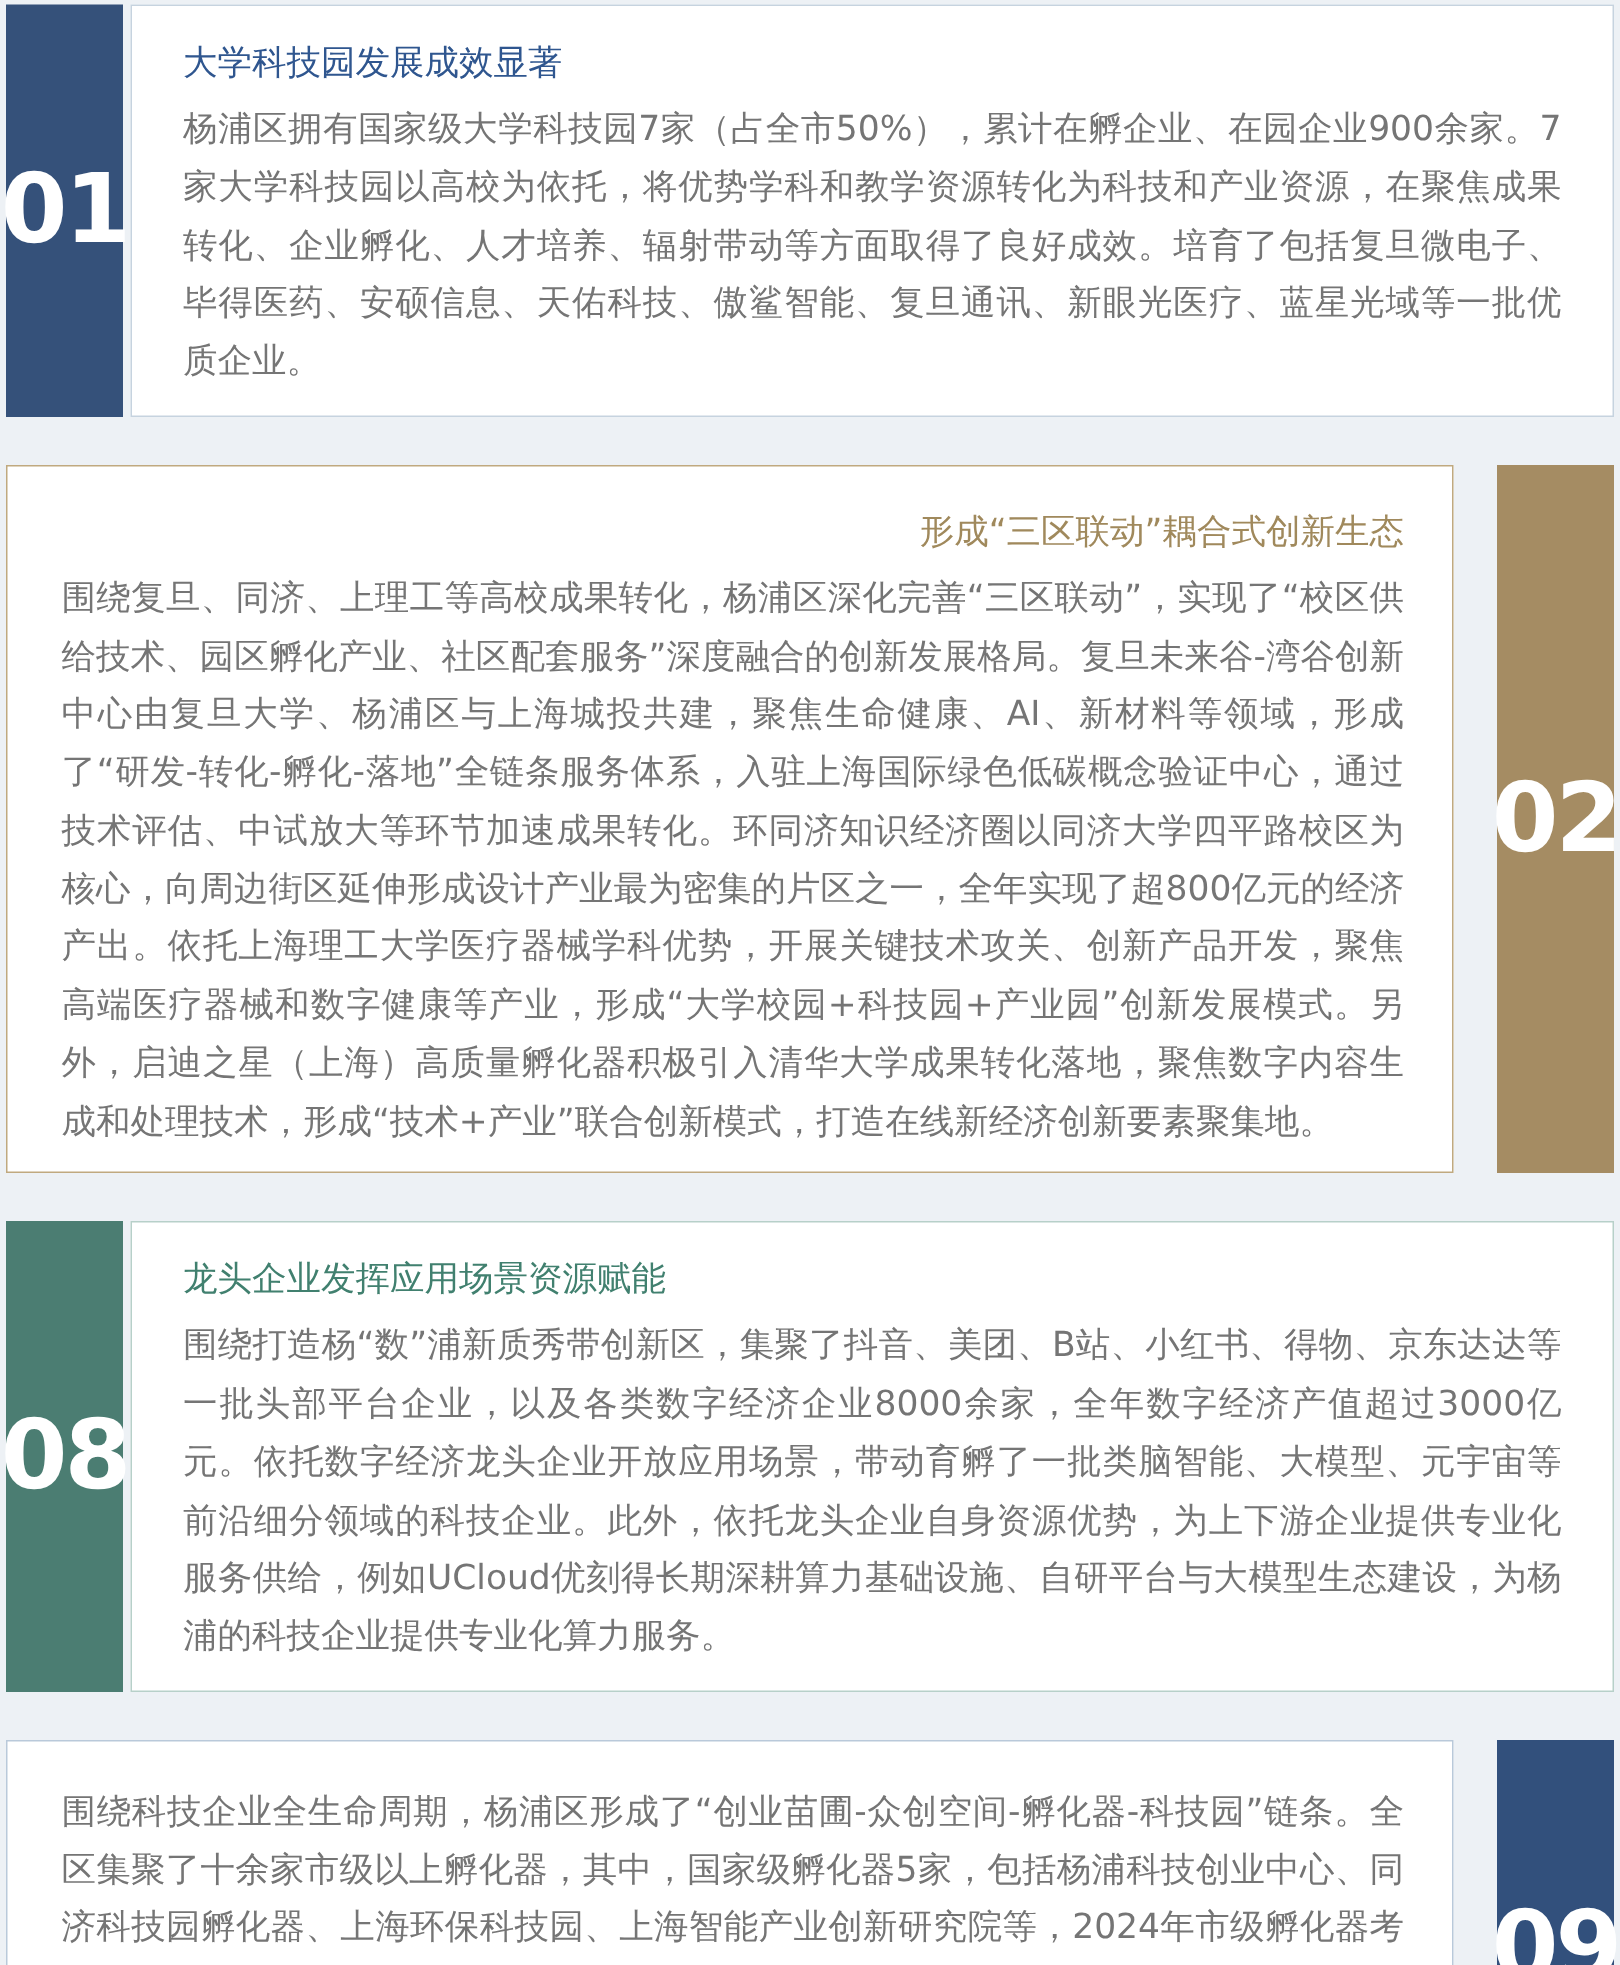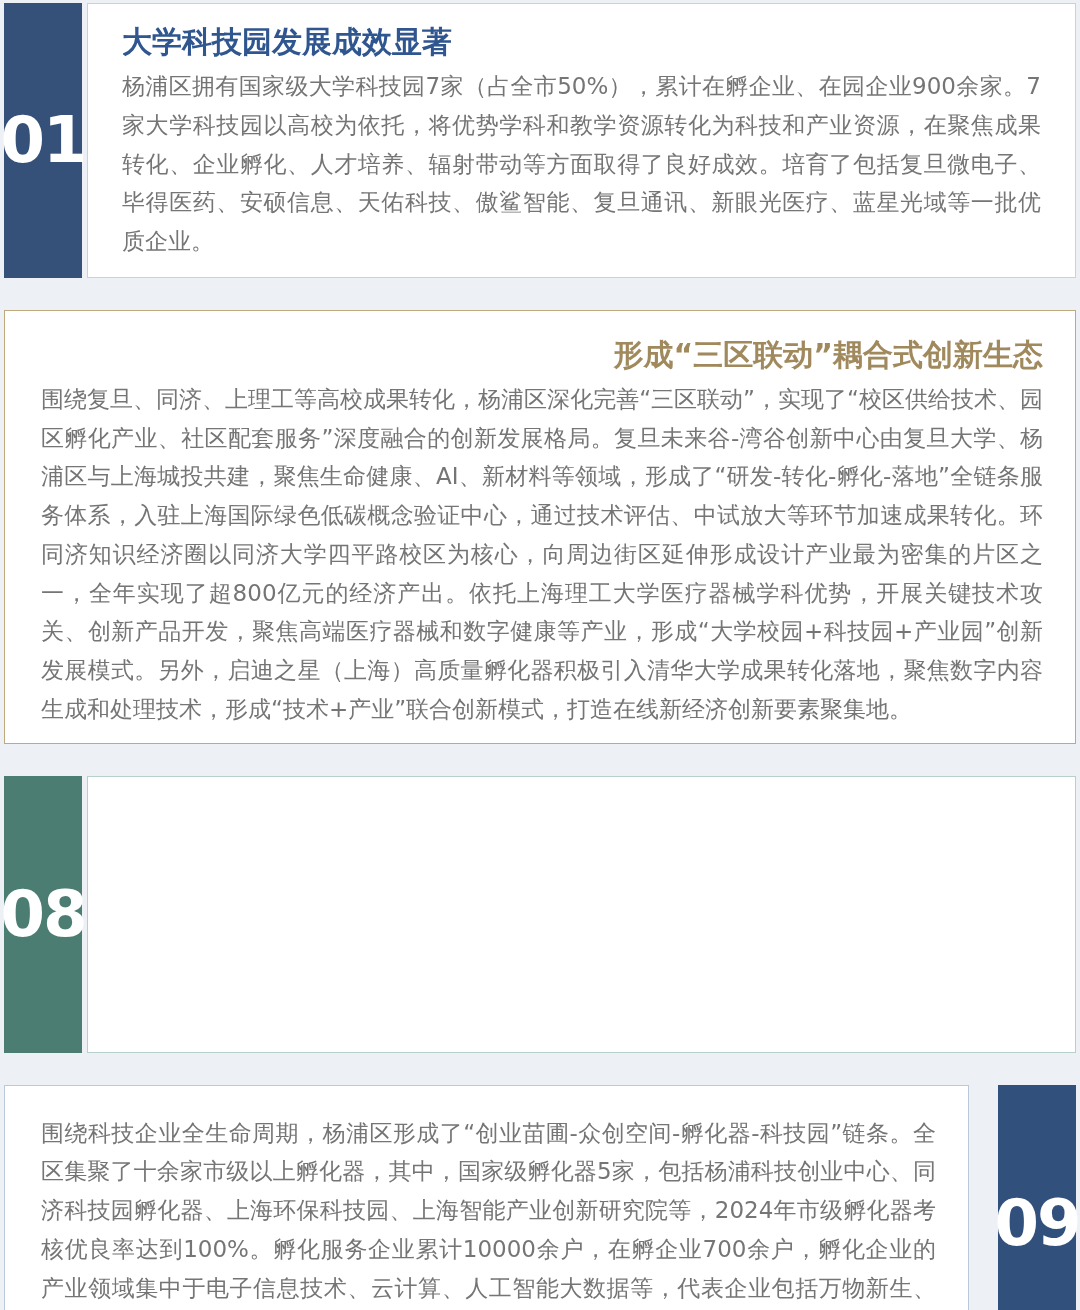--- a/index.html
+++ b/index.html
@@ -45,22 +45,22 @@
     flex: 1;
     min-width: 0;
     background: #ffffff;
     border: 1px solid var(--border-color, #c6d3df);
     box-sizing: border-box;
   }
   .section.left  .card { padding: 22px 34px 16px 34px; }
   .section.right .card { padding: 28px 32px 14px 36px; }
 
   .title {
-    font-size: 30px;
-    font-weight: 700;
+    font-size: 23px;
+    font-weight: 400;
     color: var(--title-color, #2f568f);
     margin: 0 0 9px 0;
     line-height: 32px;
   }
   .section.right .title { text-align: right; }
 
   .body-text {
     font-size: 23px;
     line-height: 38.75px;
     color: #757575;
@@ -81,27 +81,32 @@
       <h2 class="title">大学科技园发展成效显著</h2>
       <p class="body-text">杨浦区拥有国家级大学科技园7家（占全市50%），累计在孵企业、在园企业900余家。7家大学科技园以高校为依托，将优势学科和教学资源转化为科技和产业资源，在聚焦成果转化、企业孵化、人才培养、辐射带动等方面取得了良好成效。培育了包括复旦微电子、毕得医药、安硕信息、天佑科技、傲鲨智能、复旦通讯、新眼光医疗、蓝星光域等一批优质企业。</p>
     </div>
   </div>
 
   <div class="section right s2" style="--accent: #a58c63; --title-color: #a0895c; --border-color: #c0a97f;">
     <div class="card">
       <h2 class="title">形成“三区联动”耦合式创新生态</h2>
       <p class="body-text">围绕复旦、同济、上理工等高校成果转化，杨浦区深化完善“三区联动”，实现了“校区供给技术、园区孵化产业、社区配套服务”深度融合的创新发展格局。复旦未来谷-湾谷创新中心由复旦大学、杨浦区与上海城投共建，聚焦生命健康、AI、新材料等领域，形成了“研发-转化-孵化-落地”全链条服务体系，入驻上海国际绿色低碳概念验证中心，通过技术评估、中试放大等环节加速成果转化。环同济知识经济圈以同济大学四平路校区为核心，向周边街区延伸形成设计产业最为密集的片区之一，全年实现了超800亿元的经济产出。依托上海理工大学医疗器械学科优势，开展关键技术攻关、创新产品开发，聚焦高端医疗器械和数字健康等产业，形成“大学校园+科技园+产业园”创新发展模式。另外，启迪之星（上海）高质量孵化器积极引入清华大学成果转化落地，聚焦数字内容生成和处理技术，形成“技术+产业”联合创新模式，打造在线新经济创新要素聚集地。</p>
     </div>
+    <div class="num-block">
+      <span>02</span>
+    </div>
   </div>
 
   <div class="section left s3" style="--accent: #4b7d72; --title-color: #41806f; --border-color: #b7d0c9;">
     <div class="num-block">
       <span>08</span>
     </div>
     <div class="card">
+      <h2 class="title">龙头企业发挥应用场景资源赋能</h2>
+      <p class="body-text">围绕打造杨“数”浦新质秀带创新区，集聚了抖音、美团、B站、小红书、得物、京东达达等一批头部平台企业，以及各类数字经济企业8000余家，全年数字经济产值超过3000亿元。依托数字经济龙头企业开放应用场景，带动育孵了一批类脑智能、大模型、元宇宙等前沿细分领域的科技企业。此外，依托龙头企业自身资源优势，为上下游企业提供专业化服务供给，例如UCloud优刻得长期深耕算力基础设施、自研平台与大模型生态建设，为杨浦的科技企业提供专业化算力服务。</p>
     </div>
   </div>
 
   <div class="section right s4" style="--accent: #32507c; --title-color: #2f5180; --border-color: #b9c9da;">
     <div class="card">
       <p class="body-text">围绕科技企业全生命周期，杨浦区形成了“创业苗圃-众创空间-孵化器-科技园”链条。全区集聚了十余家市级以上孵化器，其中，国家级孵化器5家，包括杨浦科技创业中心、同济科技园孵化器、上海环保科技园、上海智能产业创新研究院等，2024年市级孵化器考核优良率达到100%。孵化服务企业累计10000余户，在孵企业700余户，孵化企业的产业领域集中于电子信息技术、云计算、人工智能大数据等，代表企业包括万物新生、优刻得、同臣环保等。</p>
     </div>
     <div class="num-block">
       <span>09</span>
     </div>

